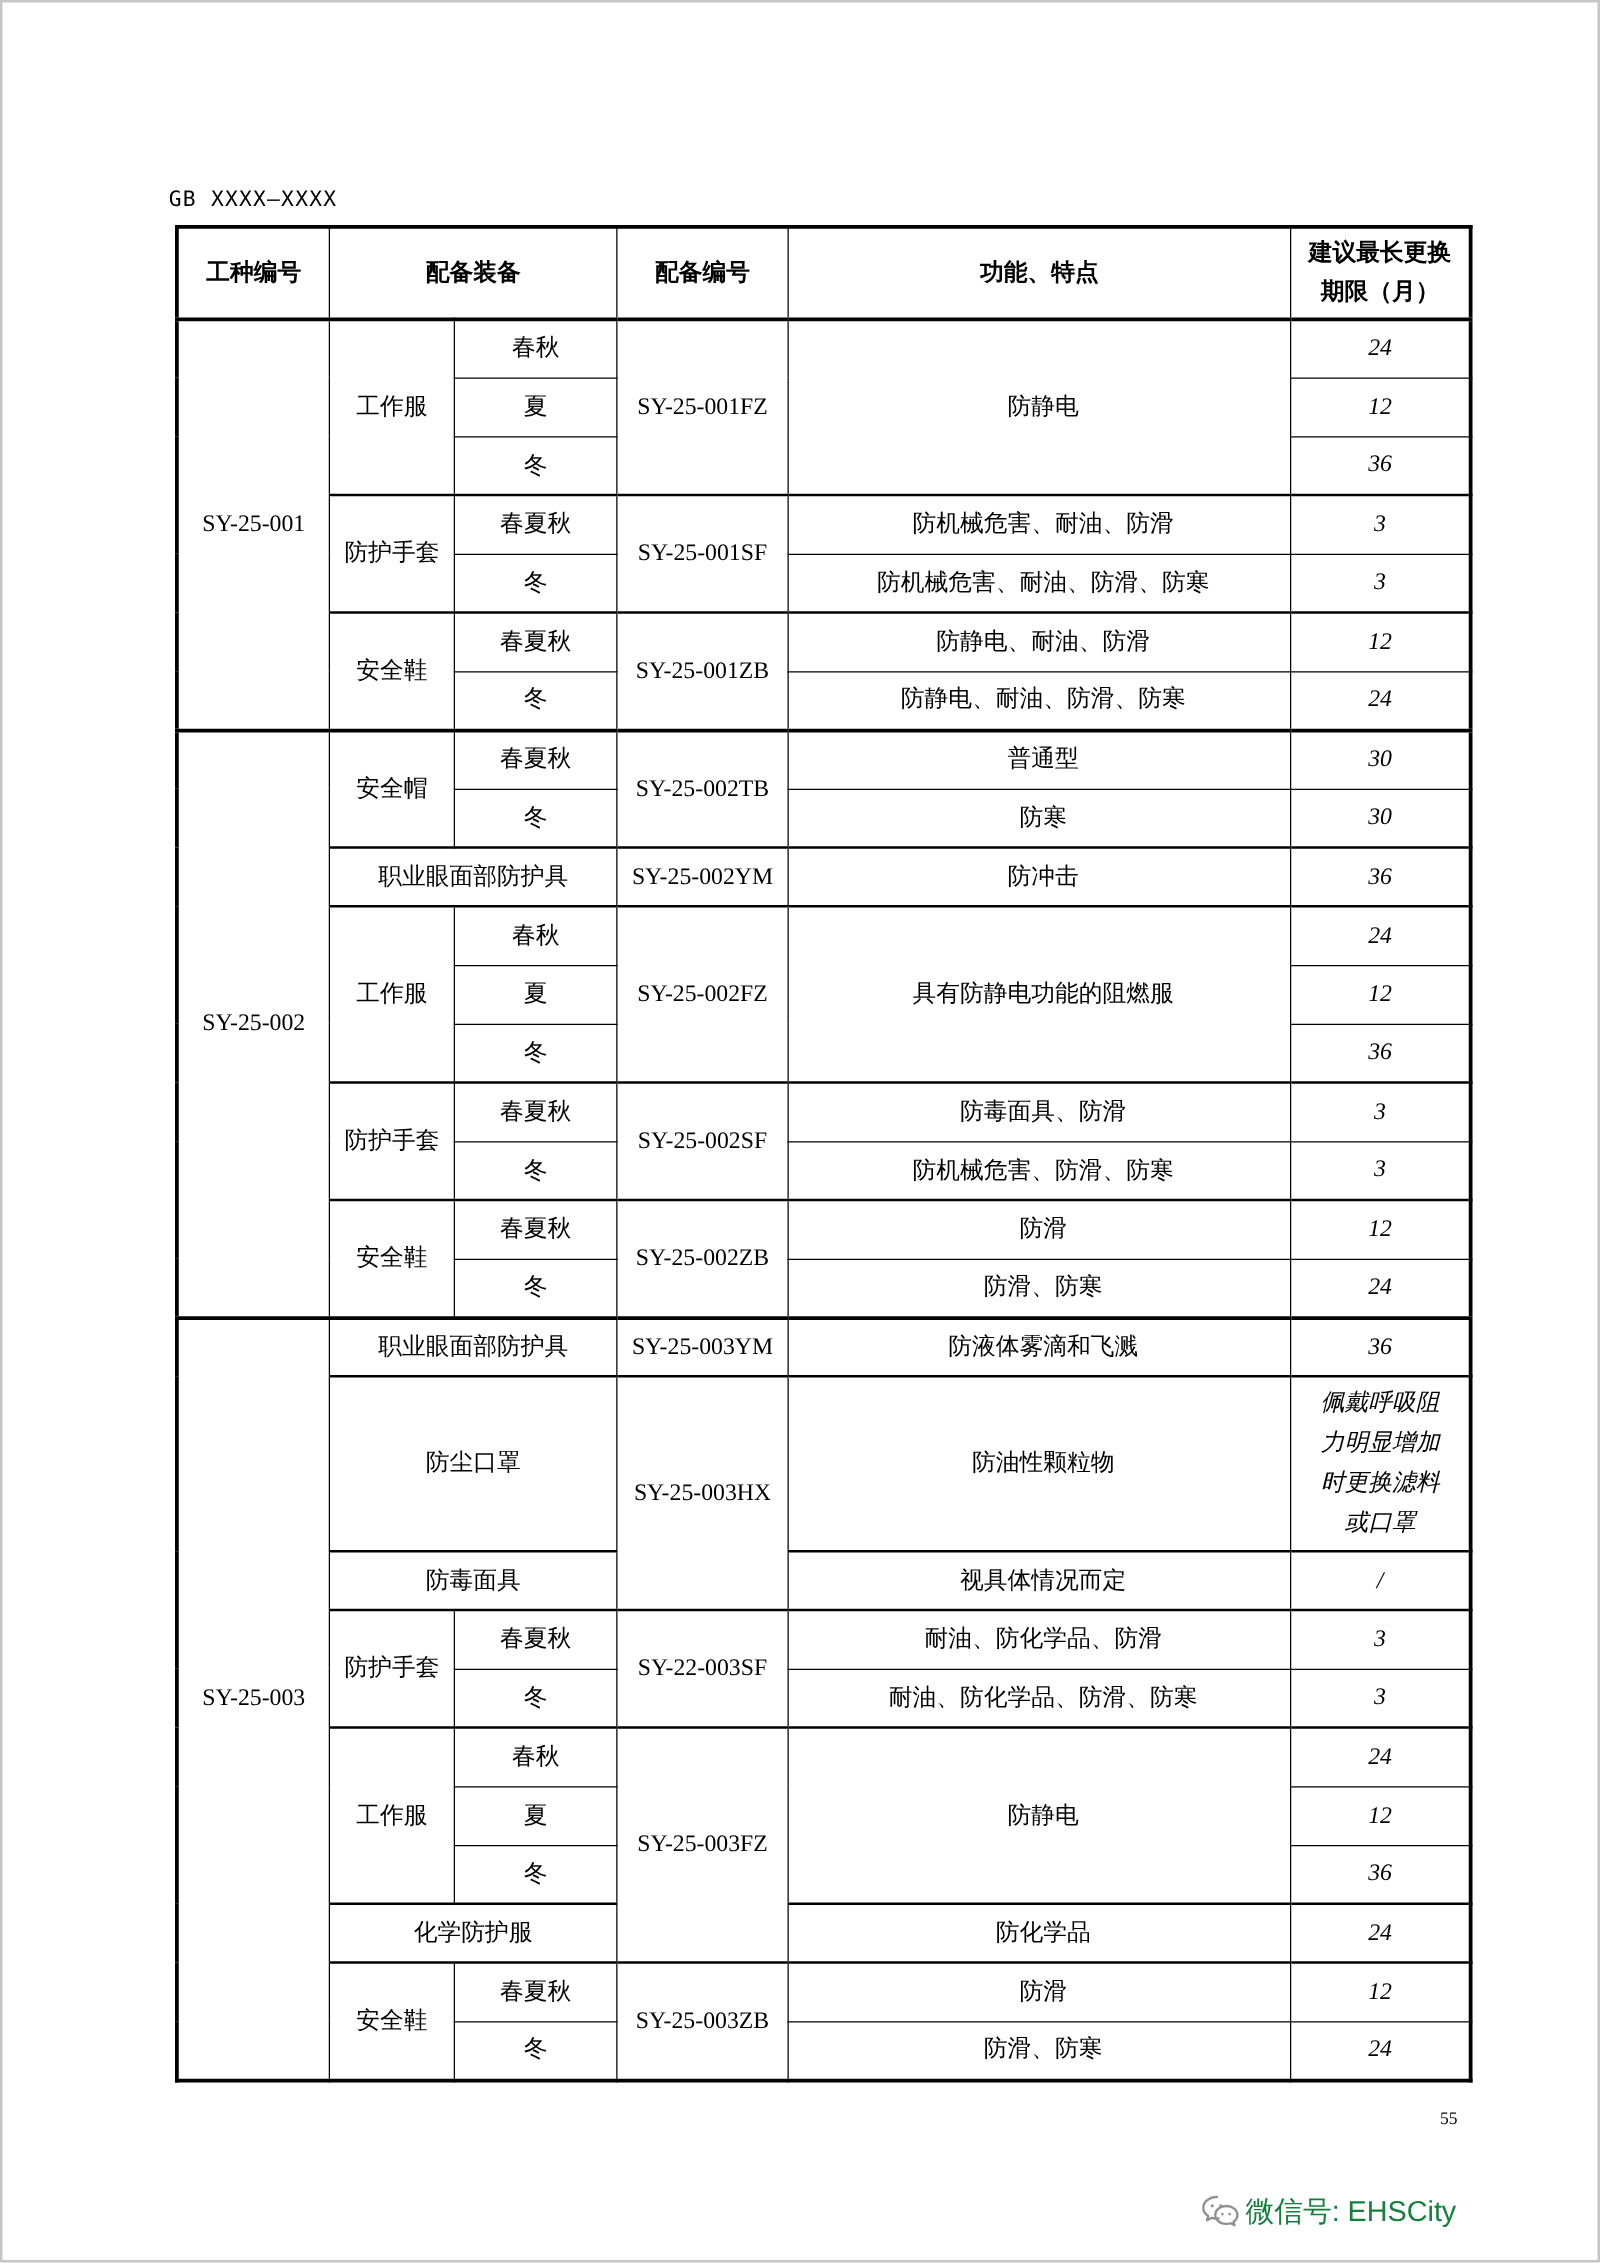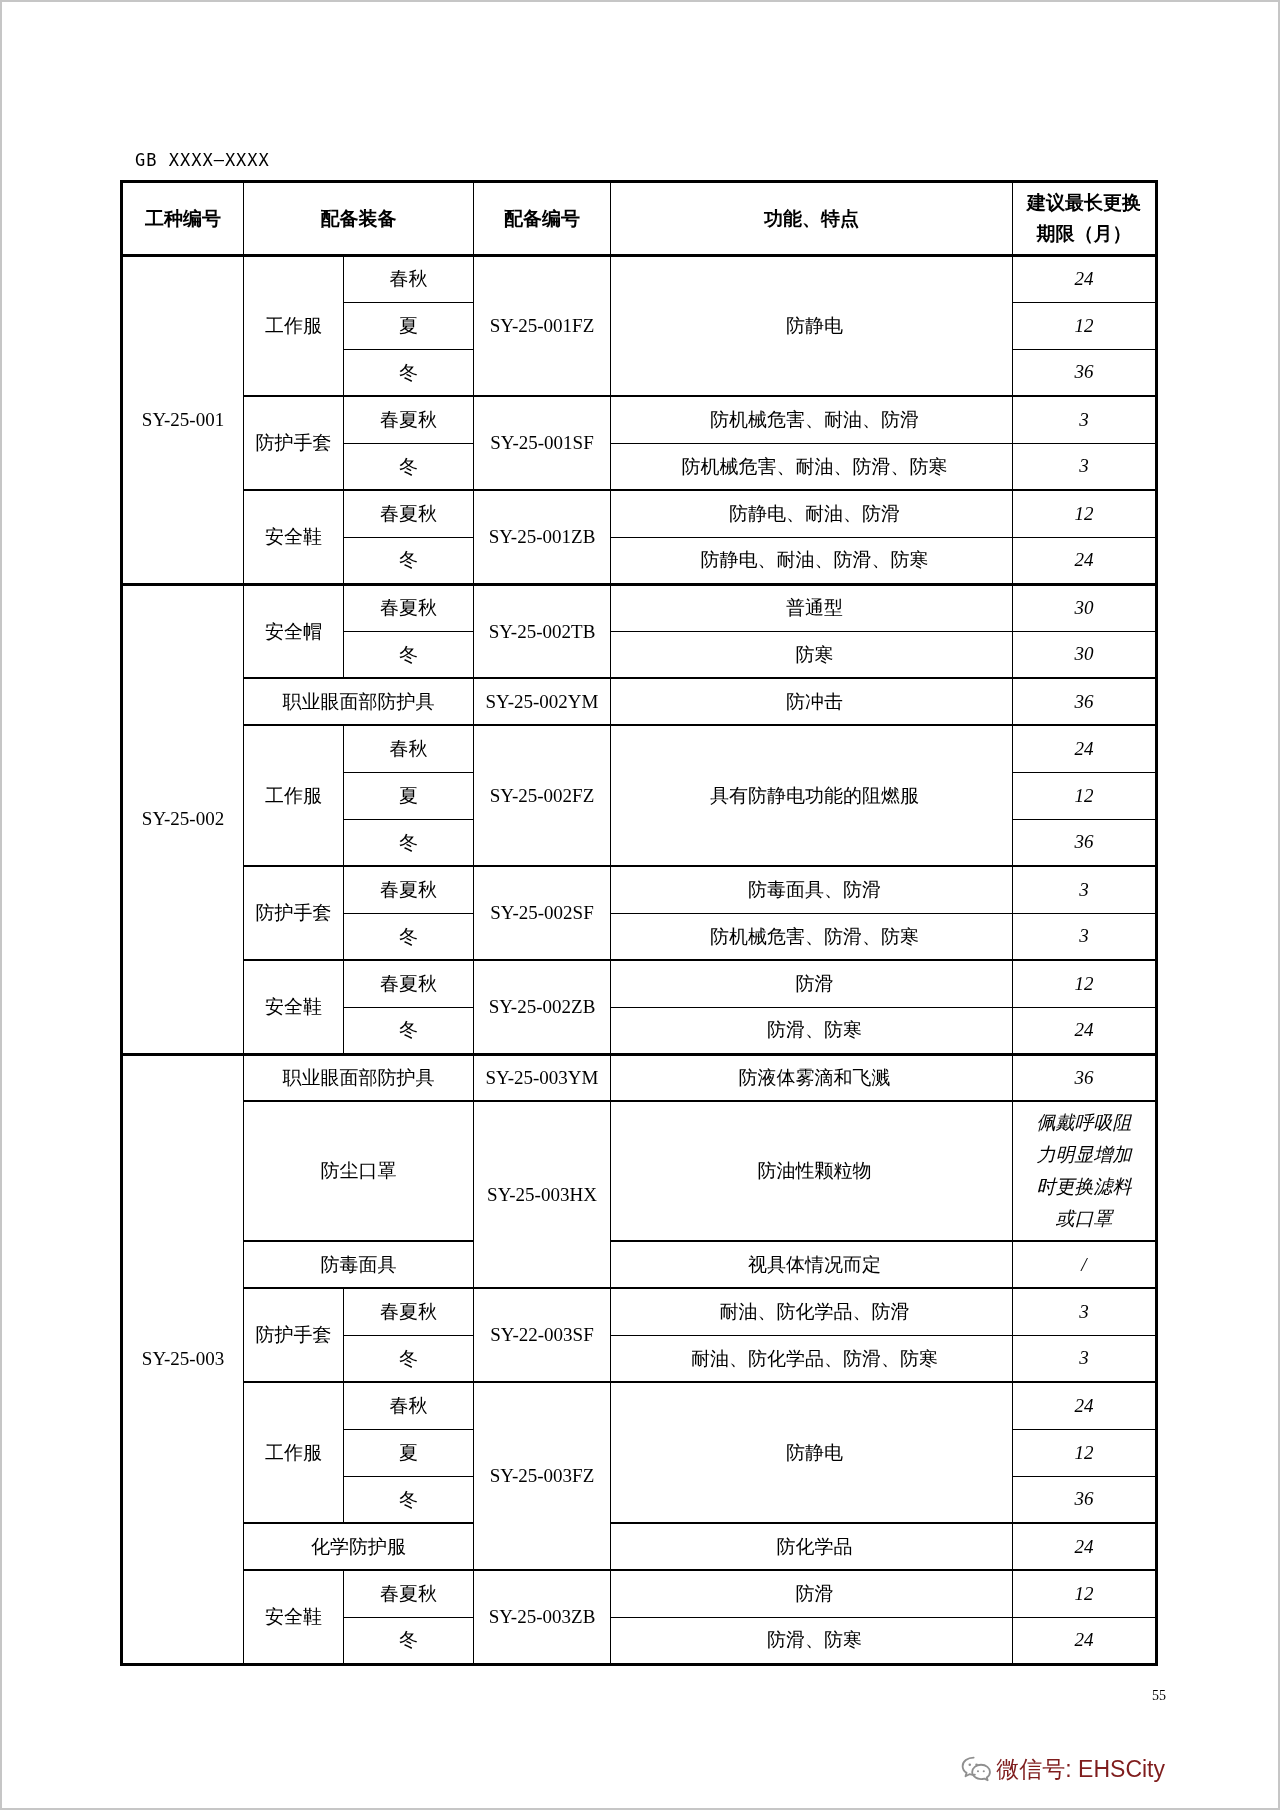--- a/index.html
+++ b/index.html
@@ -11,21 +11,21 @@
     position:relative;
     font-family:"Liberation Serif","DejaVu Serif",serif;
     color:#000;
     overflow:hidden;
   }
   .doc-code{
     position:absolute;left:133px;top:148px;
     font-size:17px;letter-spacing:1px;
     font-family:"DejaVu Sans Mono","Liberation Mono",monospace;
   }
-  .tbl-wrap{position:absolute;left:118px;top:178px;}
+  .tbl-wrap{position:absolute;left:138px;top:178px;}
   table{
     border-collapse:collapse;table-layout:fixed;
     width:1035px;font-size:19px;
     border:3px solid #000;
   }
   col.c1{width:122px}col.c2{width:100px}col.c3{width:130px}
   col.c4{width:137px}col.c5{width:402px}col.c6{width:144px}
   td{
     border:1.5px solid #000;
     text-align:center;vertical-align:middle;
@@ -45,21 +45,21 @@
   tbody tr.tall{height:140px;}
   tbody tr.sep-block>td{border-top-width:2.5px;}
   tbody tr.sep-group>td{border-top-width:3.5px;}
   .page-number{
     position:absolute;top:1686px;right:112px;
     font-size:14px;
   }
   .footer{
     position:absolute;right:113px;top:1752px;
     display:flex;align-items:center;gap:2px;
-    color:#7f1d1d;font-size:23px;
+    color:#15803d;font-size:23px;
     font-family:"Liberation Sans","DejaVu Sans",sans-serif;
     text-align:right;
   }
   .footer svg{display:block;}
 </style>
 </head>
 <body>
 
 <div class="doc-code">GB XXXX—XXXX</div>
 

